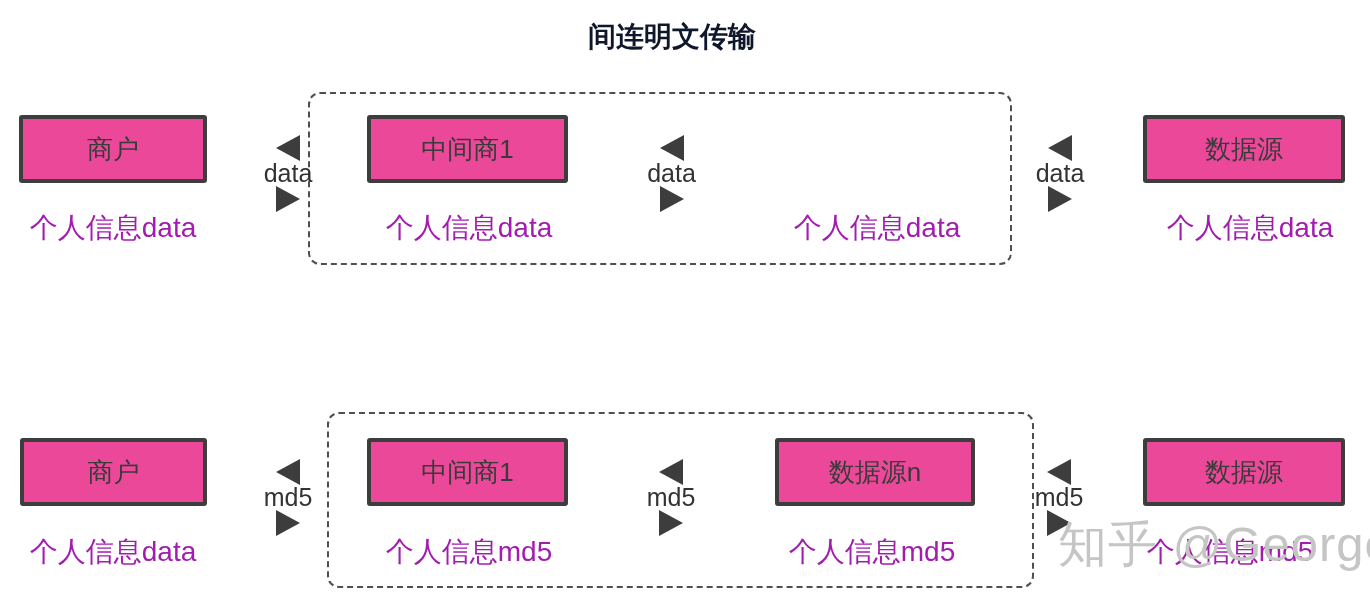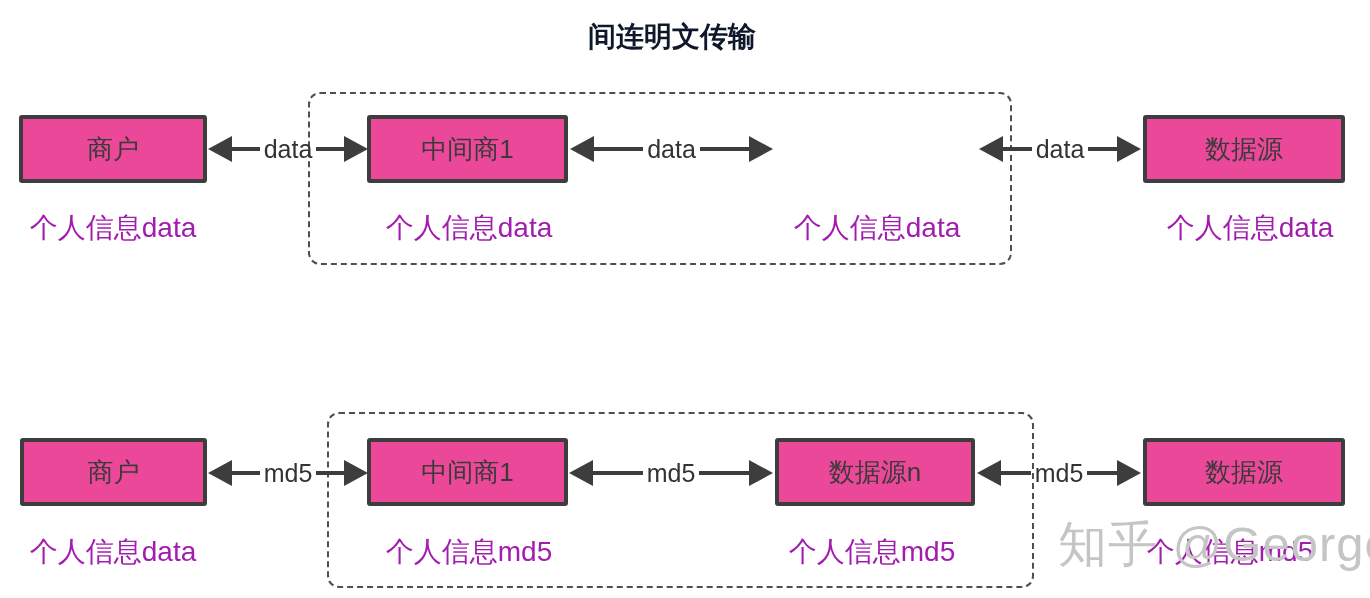--- a/index.html
+++ b/index.html
@@ -47,20 +47,21 @@
     font-size:28px;
     color:#a21caf;
     white-space:nowrap;
     z-index:2;
   }
   .arrow{
     position:absolute;
     height:28px;
     display:flex;align-items:center;
     z-index:3;
+    flex-direction:column;
   }
   .ah{width:0;height:0;border-top:13px solid transparent;border-bottom:13px solid transparent;flex:0 0 auto;}
   .ah-left{border-right:24px solid var(--ink);}
   .ah-right{border-left:24px solid var(--ink);}
   .shaft{flex:1 1 auto;height:4px;background:var(--ink);}
   .arrow-label{
     flex:0 0 auto;
     font-size:25px;
     line-height:1;
     padding:0 4px;

